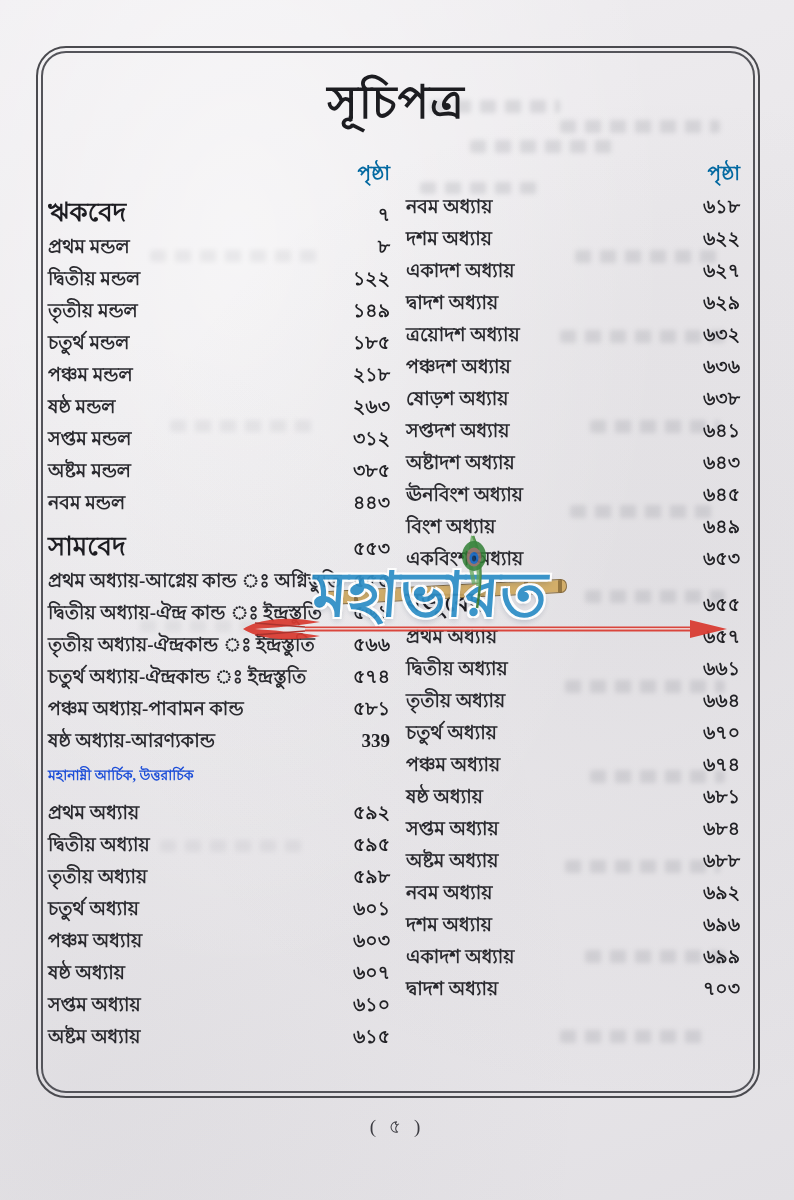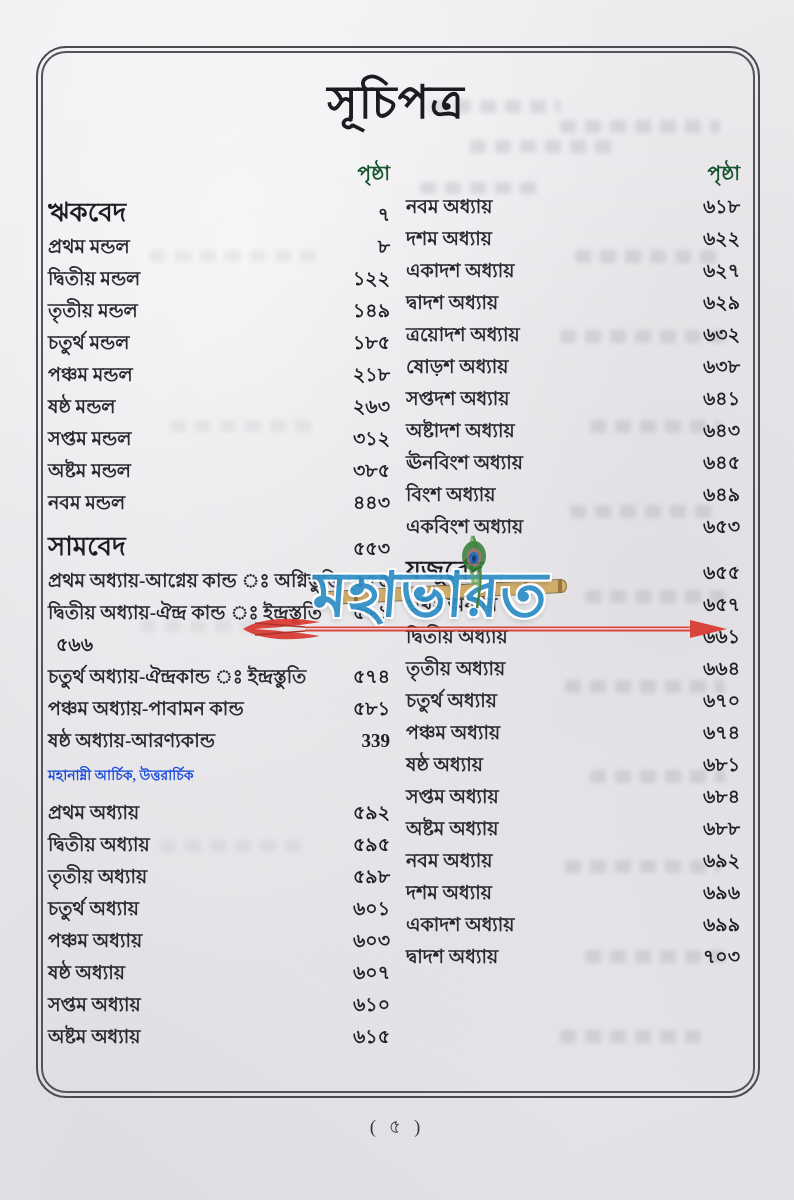--- a/index.html
+++ b/index.html
@@ -31,21 +31,21 @@
   .row{display:flex;justify-content:space-between;align-items:baseline;
     height:32px;flex:none;white-space:nowrap;}
   .row .label{font-size:19px;font-weight:600;color:#2a2a2f;overflow:visible;}
   .row .pageno{font-size:19px;font-weight:700;color:#222226;padding-left:8px;}
   .row.section{height:40px;}
   .row.section .label{font-size:26px;font-weight:800;color:#1d1d22;}
   .row.subsection{height:34px;}
   .row.subsection .label{font-size:14px;font-weight:800;color:#1d4ed8;}
   .row.gap{margin-top:6px;}
   .row.header{justify-content:flex-end;height:34px;}
-  .row.header .page-label{font-size:20px;font-weight:700;color:#14532d;}
+  .row.header .page-label{font-size:20px;font-weight:700;color:#0369a1;}
 
   .footer{position:absolute;top:1112px;left:0;width:794px;text-align:center;
     font-size:19px;color:#3c3c42;letter-spacing:4px;}
 
   
   .watermark{position:absolute;left:235px;top:538px;width:500px;height:135px;
     opacity:.93;pointer-events:none;}
   .wm-flute{position:absolute;left:88px;top:47px;width:242px;height:12px;
     transform:rotate(-3deg);border-radius:6px;border:1px solid #7c5e2c;
     background:repeating-linear-gradient(90deg,#d2ab61 0 30px,#8f6e35 30px 34px);}
@@ -138,20 +138,21 @@
   </div>
     <div class="row">
     <span class="label">প্রথম অধ্যায়-আগ্নেয় কান্ড ঃ অগ্নিস্তুতি</span>
     <span class="pageno">৫৫৫</span>
   </div>
     <div class="row">
     <span class="label">দ্বিতীয় অধ্যায়-ঐন্দ্র কান্ড ঃ ইন্দ্রস্তুতি</span>
     <span class="pageno">৫৬১</span>
   </div>
     <div class="row">
+    <span class="label">তৃতীয় অধ্যায়-ঐন্দ্রকান্ড ঃ ইন্দ্রস্তুতি</span>
     <span class="pageno">৫৬৬</span>
   </div>
     <div class="row">
     <span class="label">চতুর্থ অধ্যায়-ঐন্দ্রকান্ড ঃ ইন্দ্রস্তুতি</span>
     <span class="pageno">৫৭৪</span>
   </div>
     <div class="row">
     <span class="label">পঞ্চম অধ্যায়-পাবামন কান্ড</span>
     <span class="pageno">৫৮১</span>
   </div>
@@ -213,20 +214,24 @@
     <span class="label">একাদশ অধ্যায়</span>
     <span class="pageno">৬২৭</span>
   </div>
     <div class="row">
     <span class="label">দ্বাদশ অধ্যায়</span>
     <span class="pageno">৬২৯</span>
   </div>
     <div class="row">
     <span class="label">ত্রয়োদশ অধ্যায়</span>
     <span class="pageno">৬৩২</span>
+  </div>
+    <div class="row">
+    <span class="label">পঞ্চদশ অধ্যায়</span>
+    <span class="pageno">৬৩৬</span>
   </div>
     <div class="row">
     <span class="label">ষোড়শ অধ্যায়</span>
     <span class="pageno">৬৩৮</span>
   </div>
     <div class="row">
     <span class="label">সপ্তদশ অধ্যায়</span>
     <span class="pageno">৬৪১</span>
   </div>
     <div class="row">

